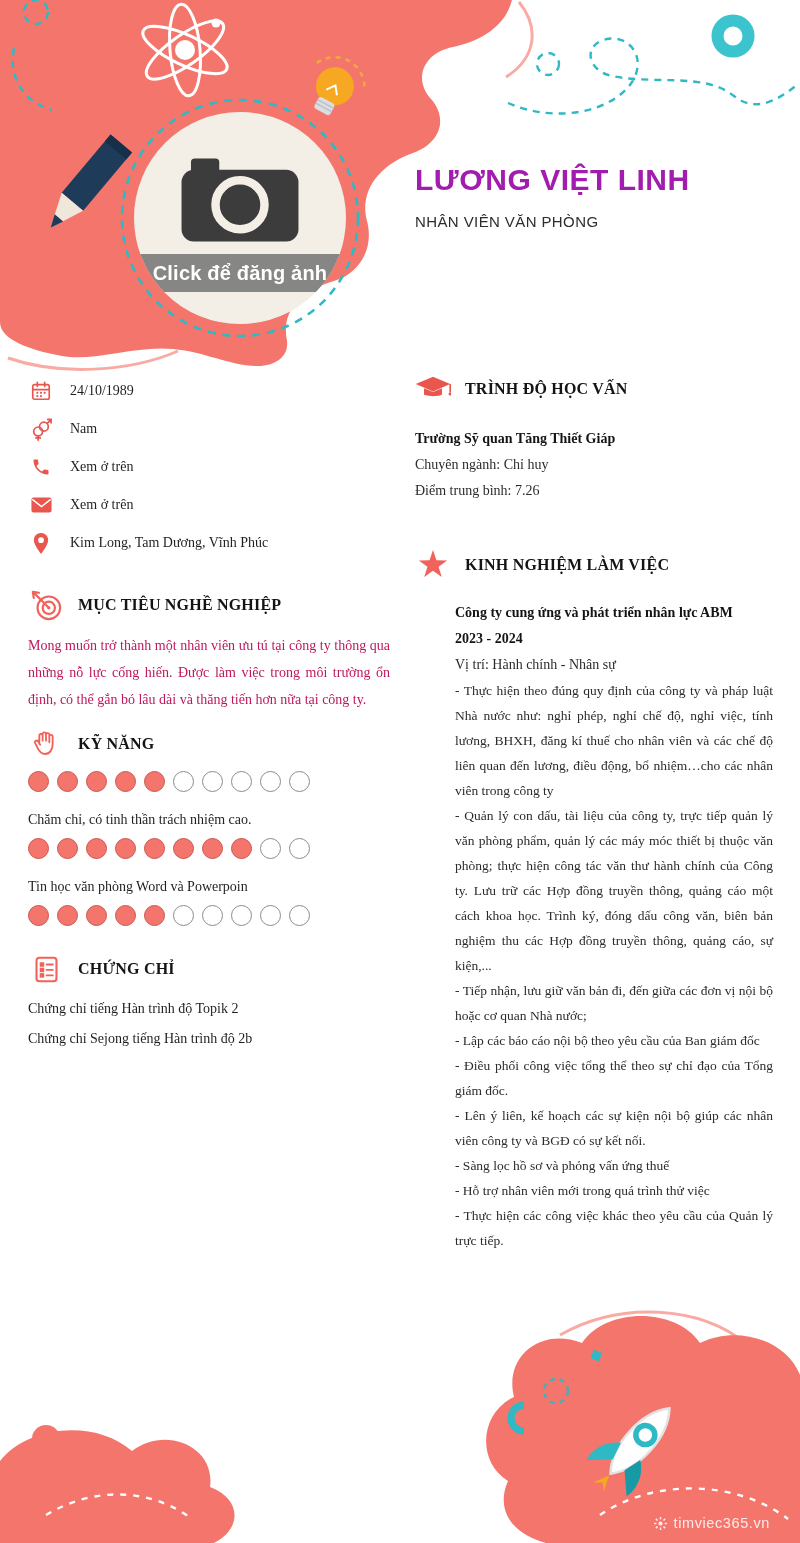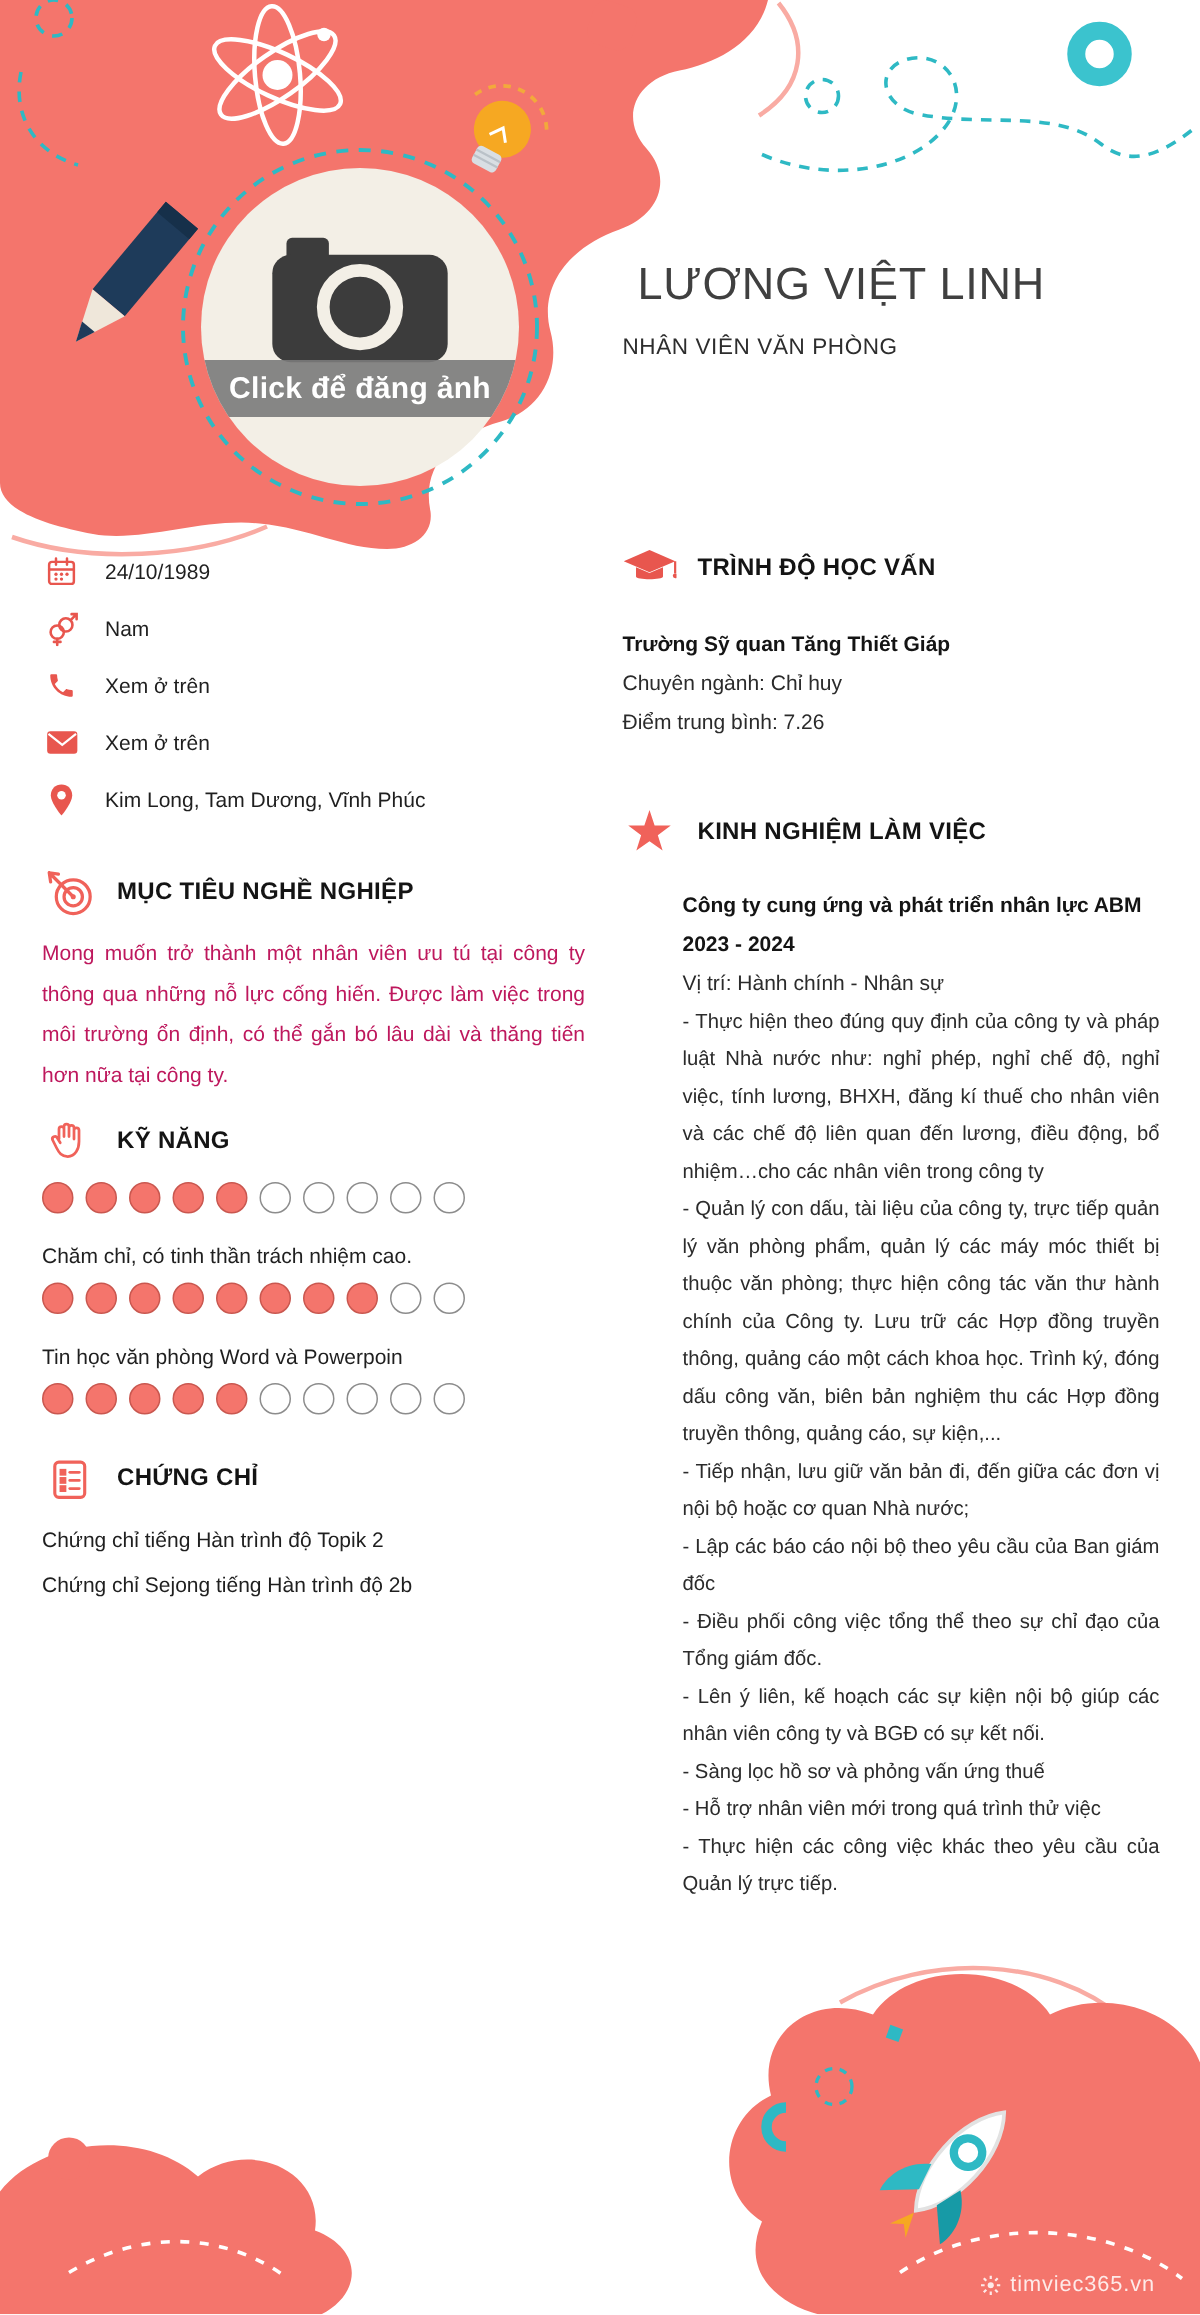--- a/index.html
+++ b/index.html
@@ -12,32 +12,32 @@
   }
   svg.deco { position:absolute; left:0; pointer-events:none; }
   svg.deco.top { top:0; z-index:1; }
   svg.deco.bottom { top:1263px; z-index:1; }
 
   
   .photo { position:absolute; left:134px; top:112px; width:212px; height:212px; z-index:2; cursor:pointer; }
   .photo-inner { width:100%; height:100%; border-radius:50%; background:#F3EFE6; overflow:hidden; position:relative; }
   .camera { position:absolute; left:50%; top:40px; transform:translateX(-50%); }
   .photo-caption {
-    position:absolute; left:-20px; right:-20px; bottom:46px; height:38px;
+    position:absolute; left:-20px; right:-20px; bottom:32px; height:38px;
     background:rgba(122,122,122,.9); color:#fff; font-weight:bold; font-size:20px;
     display:flex; align-items:center; justify-content:center; letter-spacing:.2px;
   }
 
   
   .head-text { position:absolute; left:415px; top:163px; z-index:2; width:370px; }
-  .cv-name { font-size:30px; font-weight:normal; color:#404040; letter-spacing:.5px; margin:10px; }
+  .cv-name { font-size:30px; font-weight:bold; color:#a21caf; letter-spacing:.5px; margin:0; }
   .cv-title { font-size:15px; color:#2d2d2d; letter-spacing:.4px; margin-top:16px; }
 
   
-  .col { position:absolute; top:362px; z-index:2; }
+  .col { position:absolute; top:372px; z-index:2;font-family:Liberation Serif, serif; }
   .col.left  { left:28px;  width:362px; }
   .col.right { left:415px; width:358px; }
 
   .c-row { display:flex; align-items:center; height:38px; gap:16px; }
   .c-row .ic { width:26px; display:flex; justify-content:center; align-items:center; }
   .c-row .val { font-size:14px; color:#1f1f1f; }
 
   .sec-head { display:flex; align-items:center; gap:14px; height:34px; }
   .sec-head .sic { width:36px; display:flex; justify-content:center; align-items:center; }
   .sec-head h2 { margin:0; font-size:16px; font-weight:bold; color:#141414; letter-spacing:.2px; }

